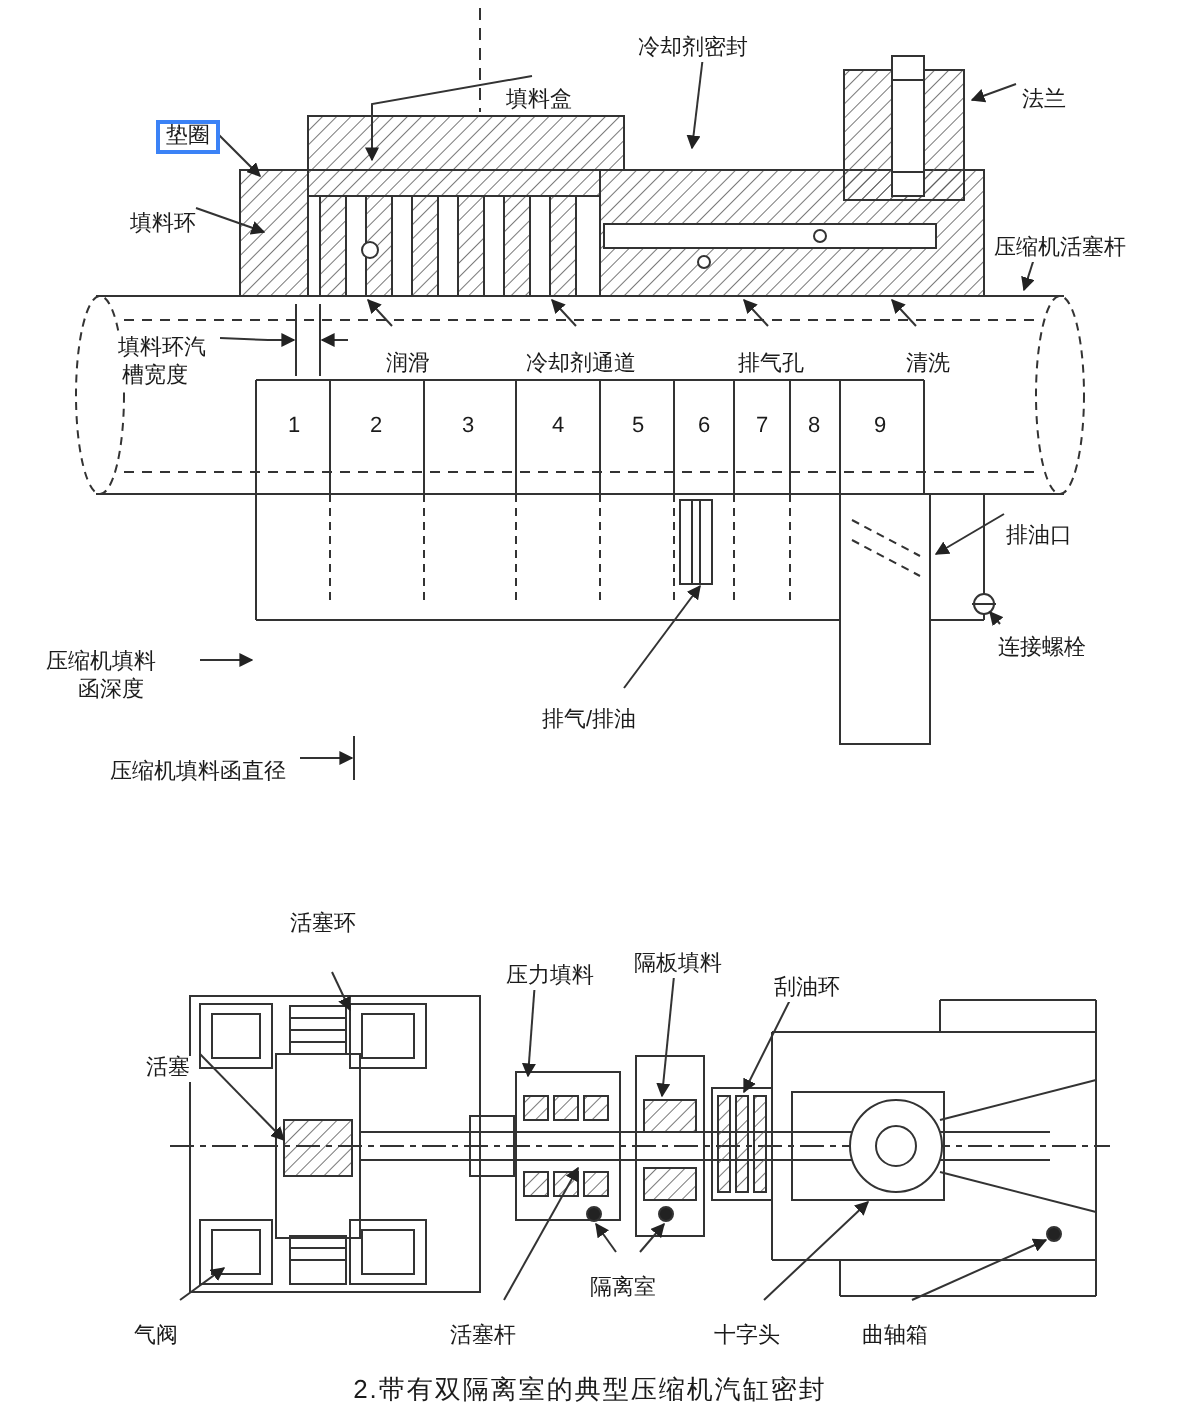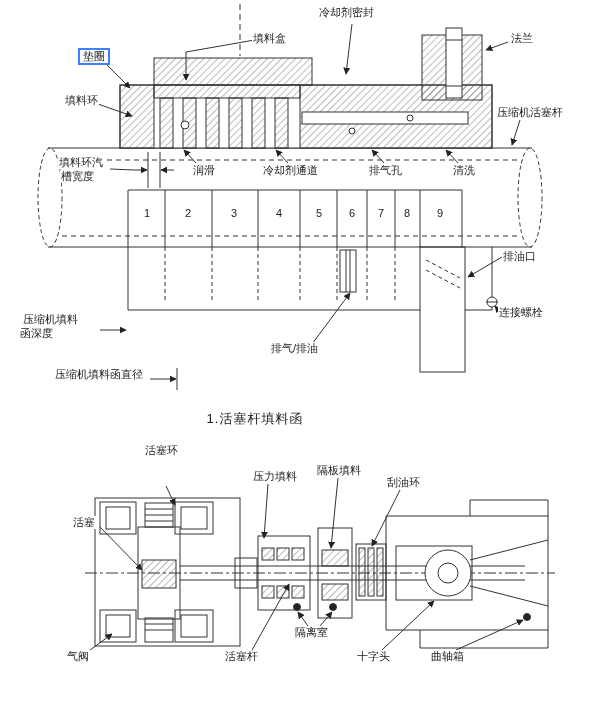--- a/index.html
+++ b/index.html
@@ -14,20 +14,21 @@
   svg.drawing{position:absolute;left:0;top:0;}
   .lbl{
     position:absolute;
     font-size:11px;
     line-height:13px;
     background:#fff;
     padding:0 1px;
     white-space:nowrap;
     color:#1b1b1b;
     z-index:2;
+    margin-top:12px;
   }
   .lbl.boxed{border:2px solid #3b82f6;padding:0 3px;}
   .num{
     position:absolute;
     font-size:11px;
     width:14px;
     text-align:center;
     z-index:2;
     background:transparent;
   }
@@ -243,41 +244,41 @@
 <span class="lbl" style="left:496px;top:106px">压缩机活塞杆</span>
 <span class="lbl" style="left:58px;top:156px">填料环汽</span>
 <span class="lbl" style="left:60px;top:170px">槽宽度</span>
 <span class="lbl" style="left:192px;top:164px">润滑</span>
 <span class="lbl" style="left:262px;top:164px">冷却剂通道</span>
 <span class="lbl" style="left:368px;top:164px">排气孔</span>
 <span class="lbl" style="left:452px;top:164px">清洗</span>
 <span class="lbl" style="left:502px;top:250px">排油口</span>
 <span class="lbl" style="left:498px;top:306px">连接螺栓</span>
 <span class="lbl" style="left:22px;top:313px">压缩机填料</span>
-<span class="lbl" style="left:19px;top:327px">函深度</span>
+<span class="lbl" style="left:38px;top:327px">函深度</span>
 <span class="lbl" style="left:270px;top:342px">排气/排油</span>
 <span class="lbl" style="left:54px;top:368px">压缩机填料函直径</span>
 
 <span class="num" style="left:140px;top:207px">1</span>
 <span class="num" style="left:181px;top:207px">2</span>
 <span class="num" style="left:227px;top:207px">3</span>
 <span class="num" style="left:272px;top:207px">4</span>
 <span class="num" style="left:312px;top:207px">5</span>
 <span class="num" style="left:345px;top:207px">6</span>
 <span class="num" style="left:374px;top:207px">7</span>
 <span class="num" style="left:400px;top:207px">8</span>
 <span class="num" style="left:433px;top:207px">9</span>
 
-<div class="caption" style="left:150px;top:410px;width:210px">1.活塞杆填料函</div>
 
 <span class="lbl" style="left:144px;top:444px">活塞环</span>
 <span class="lbl" style="left:252px;top:470px">压力填料</span>
 <span class="lbl" style="left:316px;top:464px">隔板填料</span>
 <span class="lbl" style="left:386px;top:476px">刮油环</span>
 <span class="lbl" style="left:72px;top:516px">活塞</span>
 <span class="lbl" style="left:66px;top:650px">气阀</span>
 <span class="lbl" style="left:224px;top:650px">活塞杆</span>
 <span class="lbl" style="left:294px;top:626px">隔离室</span>
 <span class="lbl" style="left:356px;top:650px">十字头</span>
 <span class="lbl" style="left:430px;top:650px">曲轴箱</span>
 
+<div class="caption" style="left:120px;top:686px;width:350px">2.带有双隔离室的典型压缩机汽缸密封</div>
 
 </div>
 
 </body></html>

